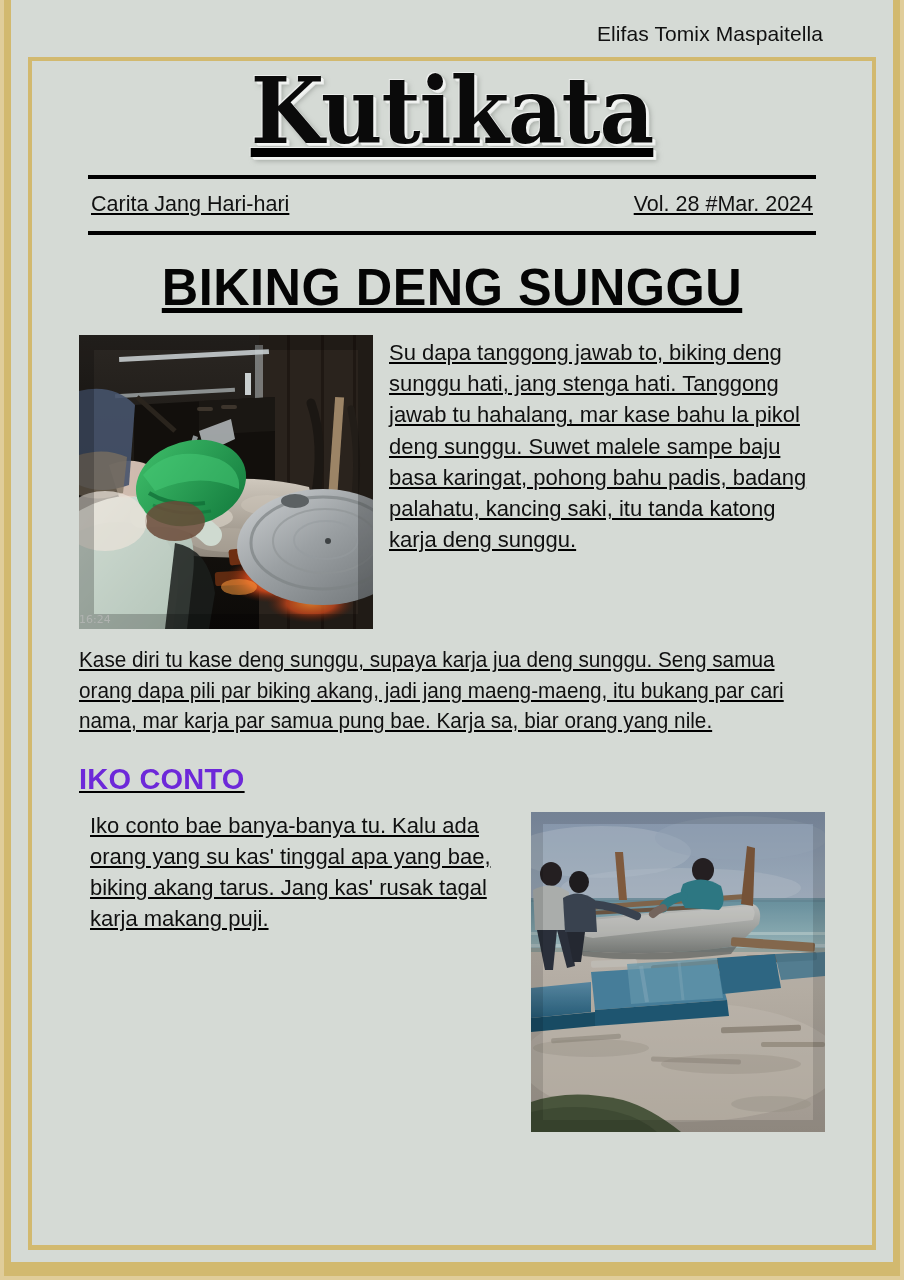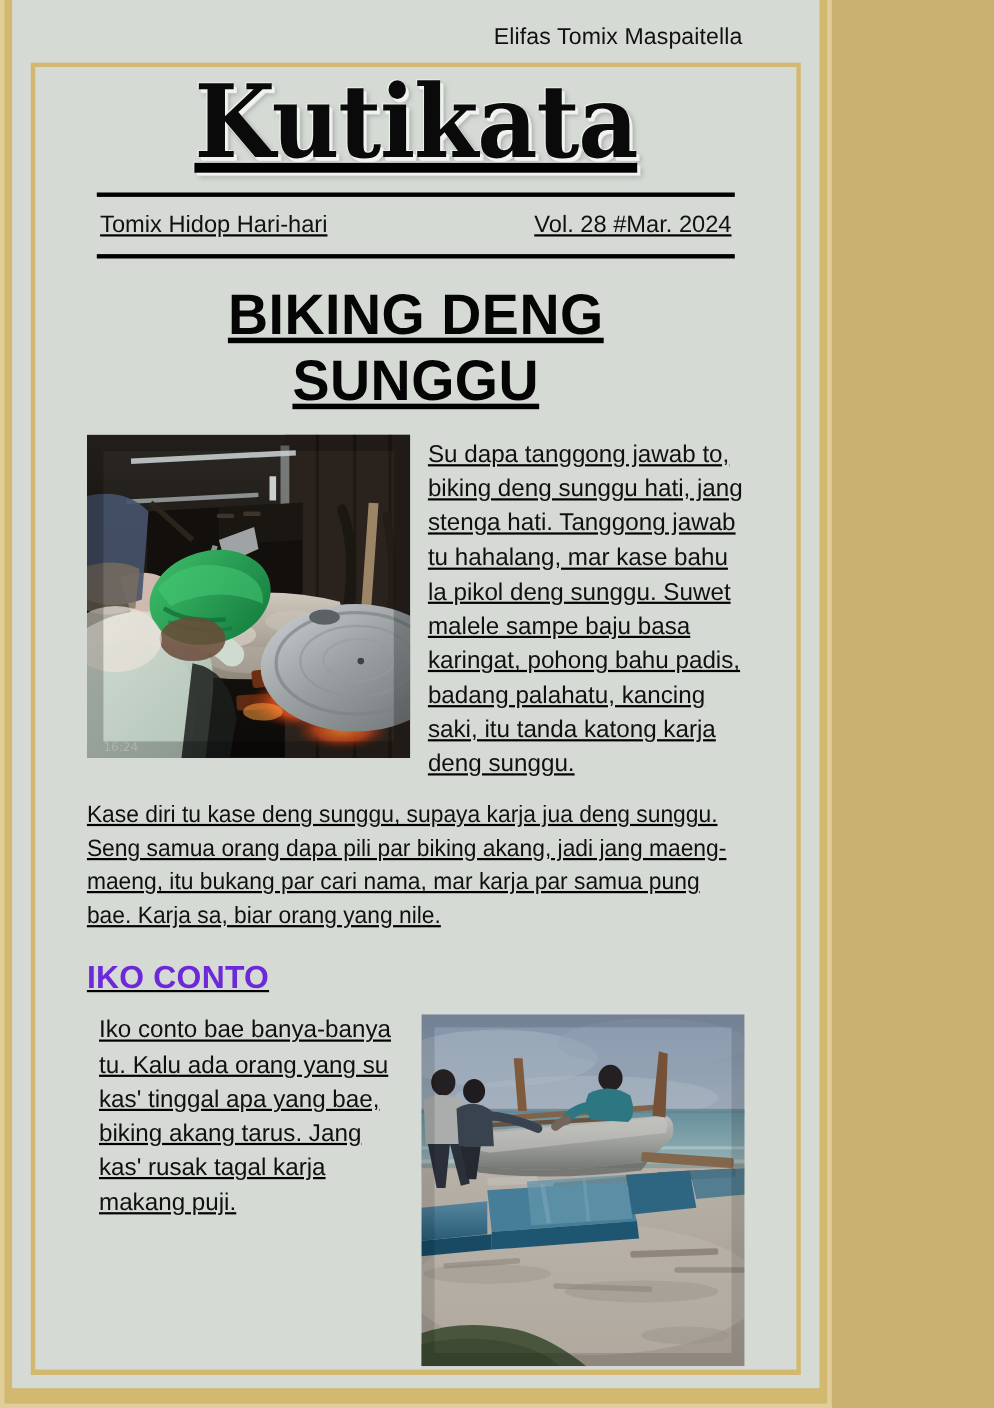--- a/index.html
+++ b/index.html
@@ -10,21 +10,21 @@
     width: 904px;
     height: 1280px;
     background: #c9b271;
     font-family: "Liberation Sans", sans-serif;
     overflow: hidden;
   }
 
   
   .page {
     position: relative;
-    width: 756px;
+    width: 904px;
     height: 1280px;
     background: #d5dad5;
     box-sizing: border-box;
     border-left: 11px solid #d2b96f;
     border-right: 11px solid #d2b96f;
     border-bottom: 18px solid #d2b96f;
     border-top: 0;
   }
   .page::before {
     
@@ -181,21 +181,21 @@
   .photo-beach {
     width: 294px;
     height: 320px;
     margin-top: 2px;
   }
 
   
   .photo svg { display: block; width: 100%; height: 100%; }
   .ts {
     position: absolute;
-    left: 15px;
+    left: 0;
     bottom: 3px;
     font-size: 11px;
     color: #b9b9b9;
     font-family: "DejaVu Sans", sans-serif;
     opacity: .75;
     filter: blur(0.6px);
   }
 </style>
 </head>
 <body>
@@ -208,21 +208,21 @@
 
   <div class="content">
 
     <div class="masthead">
       <div class="masthead-title">Kutikata</div>
     </div>
 
     <div class="rule"></div>
 
     <div class="tagline-row">
-      <span>Tomix Hidop Hari-hari</span>
+      <span>Carita Jang Hari-hari</span>
       <span>Vol. 28 #Mar. 2024</span>
     </div>
 
     <div class="rule"></div>
 
     <div class="headline">BIKING DENG SUNGGU</div>
 
     <div class="top-section">
 
       <div class="photo photo-kitchen">

